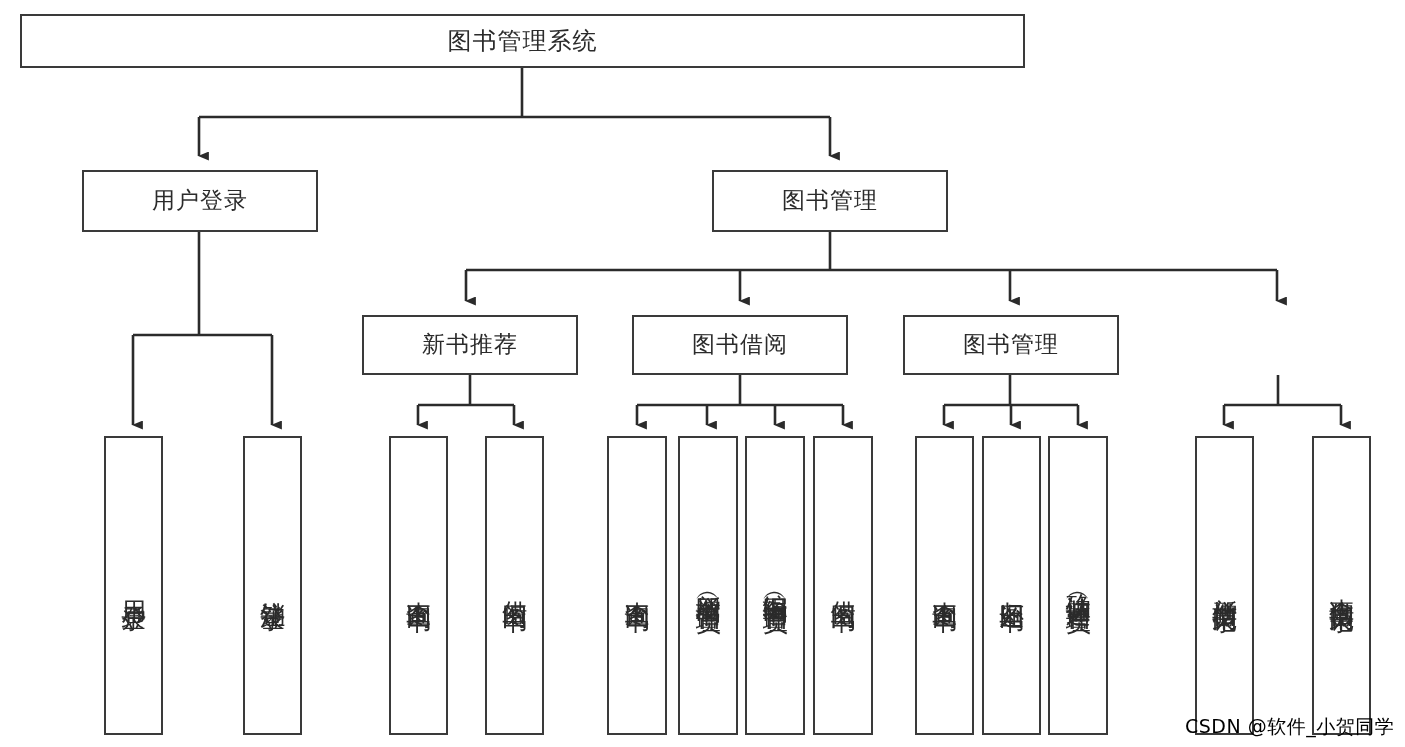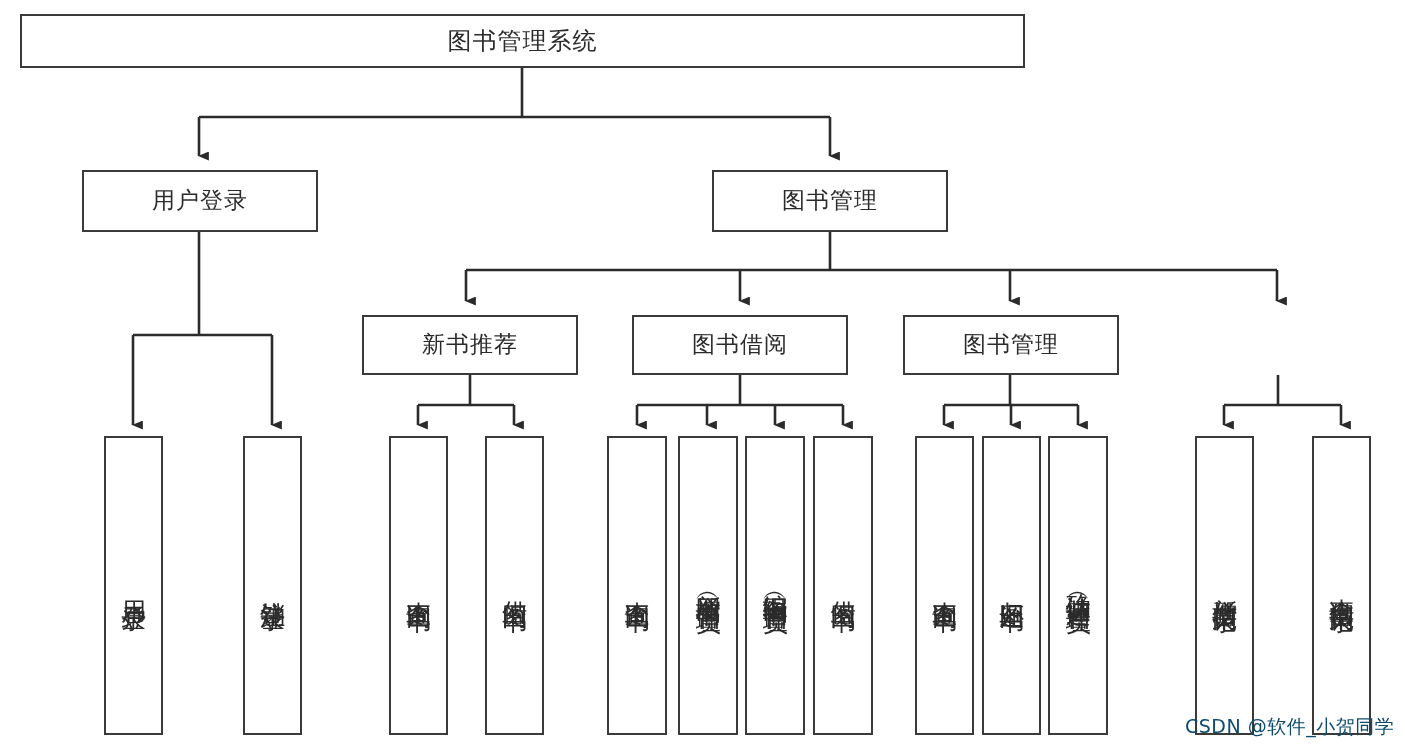--- a/index.html
+++ b/index.html
@@ -55,21 +55,21 @@
     letter-spacing: 2.5px;
     color: #2b2b2b;
     white-space: nowrap;
     text-align: center;
   }
   .watermark {
     position: absolute;
     left: 1185px;
     top: 714px;
     font-size: 19px;
-    color: #0c4a6e;
+    color: #000000;
     letter-spacing: 0.5px;
     white-space: nowrap;
   }
 </style>
 </head>
 <body>
 
 <div id="canvas">
 
   <svg class="connectors" viewBox="0 0 1405 747" xmlns="http://www.w3.org/2000/svg">

